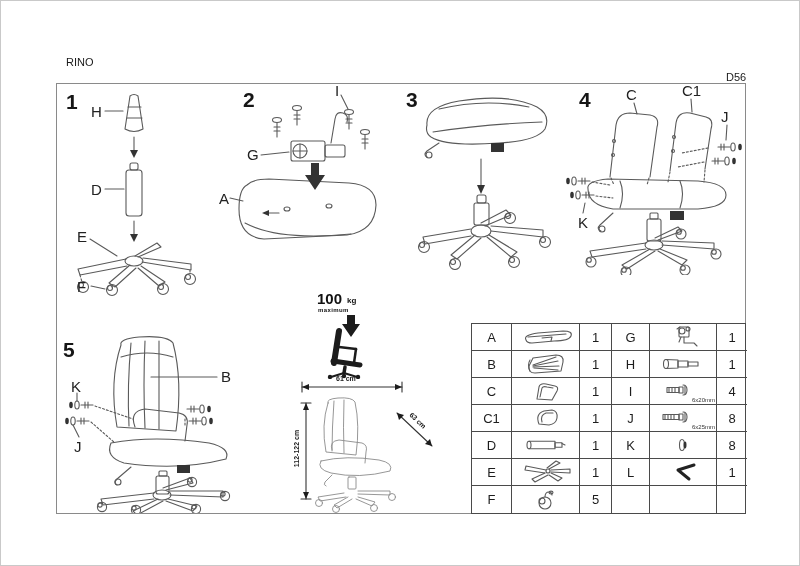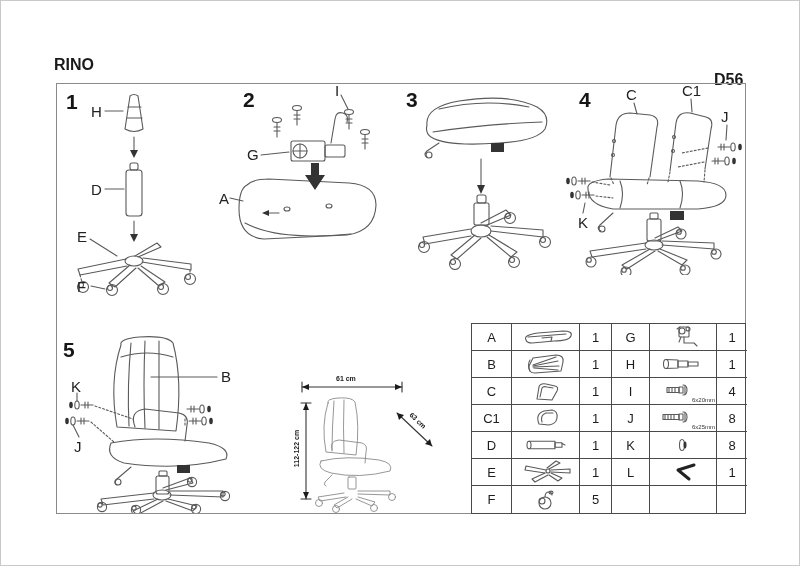--- a/index.html
+++ b/index.html
@@ -1,18 +1,18 @@
 <!DOCTYPE html>
 <html><head>
 <meta charset="utf-8">
 <style>
   html,body{margin:0;padding:0;background:#fff;}
   .page{position:relative;width:800px;height:566px;background:#fff;border:1px solid #c9c9c9;
         box-sizing:border-box;font-family:"Liberation Sans",sans-serif;color:#111;overflow:hidden;}
-  .hdr{position:absolute;font-size:16px;font-weight:bold;color:#1a1a1a;}
+  .hdr{position:absolute;font-size:11px;font-weight:normal;color:#1a1a1a;margin-left:12px;}
   .mainbox{position:absolute;left:55px;top:82px;width:690px;height:431px;border:1px solid #8a8a8a;box-sizing:border-box;}
   .panel{position:absolute;}
   .panel > svg{position:absolute;left:0;top:0;}
   svg{stroke:#5a5a5a;fill:none;stroke-width:1.1;stroke-linecap:round;stroke-linejoin:round;}
   .f{fill:#333;stroke:none;}
   .blk{fill:#1c1c1c;stroke:none;}
   .thick{stroke:#1c1c1c;}
   .lt{stroke:#8b8b8b;stroke-width:0.9;}
   .num{position:absolute;font-size:21px;font-weight:bold;color:#161616;line-height:1;}
   .lbl{position:absolute;font-size:15px;color:#222;line-height:1;}
@@ -294,20 +294,38 @@
       <line x1="92" y1="46" x2="158" y2="46"></line>
       <line x1="18" y1="62" x2="18" y2="70"></line>
       <line x1="20" y1="106" x2="14" y2="94"></line>
     </svg>
     <span class="num" style="left:4px;top:8px;">5</span>
     <span class="lbl" style="left:12px;top:48px;">K</span>
     <span class="lbl" style="left:15px;top:108px;">J</span>
     <span class="lbl" style="left:162px;top:38px;">B</span>
   </div>
 
+  <div class="panel" style="left:300px;top:290px;width:100px;height:90px;">
+    <span class="w100" style="left:16px;top:0px;">100</span>
+    <span class="wkg" style="left:46px;top:6px;">kg</span>
+    <span class="wmax" style="left:17px;top:16px;">maximum</span>
+    <svg width="70" height="64" viewBox="0 0 70 64" style="left:8px;top:24px;">
+      <path class="blk" d="M38,0 h8 v9 h5 l-9,13 -9,-13 h5 z"></path>
+      <line class="thick" x1="30" y1="16" x2="25" y2="48" stroke-width="6"></line>
+      <line class="thick" x1="24" y1="46" x2="51" y2="50" stroke-width="5"></line>
+      <line class="thick" x1="30" y1="32" x2="47" y2="34" stroke-width="2.5"></line>
+      <line class="thick" x1="47" y1="34" x2="45" y2="48" stroke-width="2.5"></line>
+      <line class="thick" x1="36" y1="52" x2="35" y2="58" stroke-width="3.5"></line>
+      <line class="thick" x1="35" y1="58" x2="22" y2="62" stroke-width="2.2"></line>
+      <line class="thick" x1="35" y1="58" x2="48" y2="62" stroke-width="2.2"></line>
+      <circle class="blk" cx="21" cy="62" r="2.2"></circle>
+      <circle class="blk" cx="35" cy="61" r="2.2"></circle>
+      <circle class="blk" cx="49" cy="62" r="2.2"></circle>
+    </svg>
+  </div>
 
   <div class="panel" style="left:283px;top:372px;width:175px;height:140px;">
     <svg width="175" height="140" viewBox="0 0 175 140">
       <line x1="18" y1="14" x2="118" y2="14" stroke="#333"></line>
       <path class="blk" d="M18,14 l7,-3 v6 z"></path>
         <path class="blk" d="M118,14 l-7,-3 v6 z"></path>
       <line x1="18" y1="9" x2="18" y2="19" stroke="#333"></line>
         <line x1="118" y1="9" x2="118" y2="19" stroke="#333"></line>
       <line x1="22" y1="30" x2="22" y2="126" stroke="#333"></line>
       <path class="blk" d="M22,30 l-3,7 h6 z"></path>

